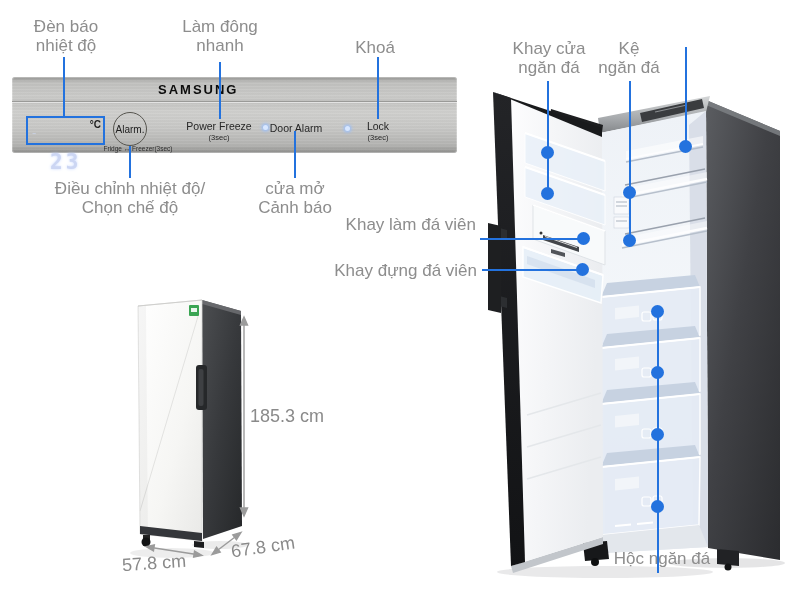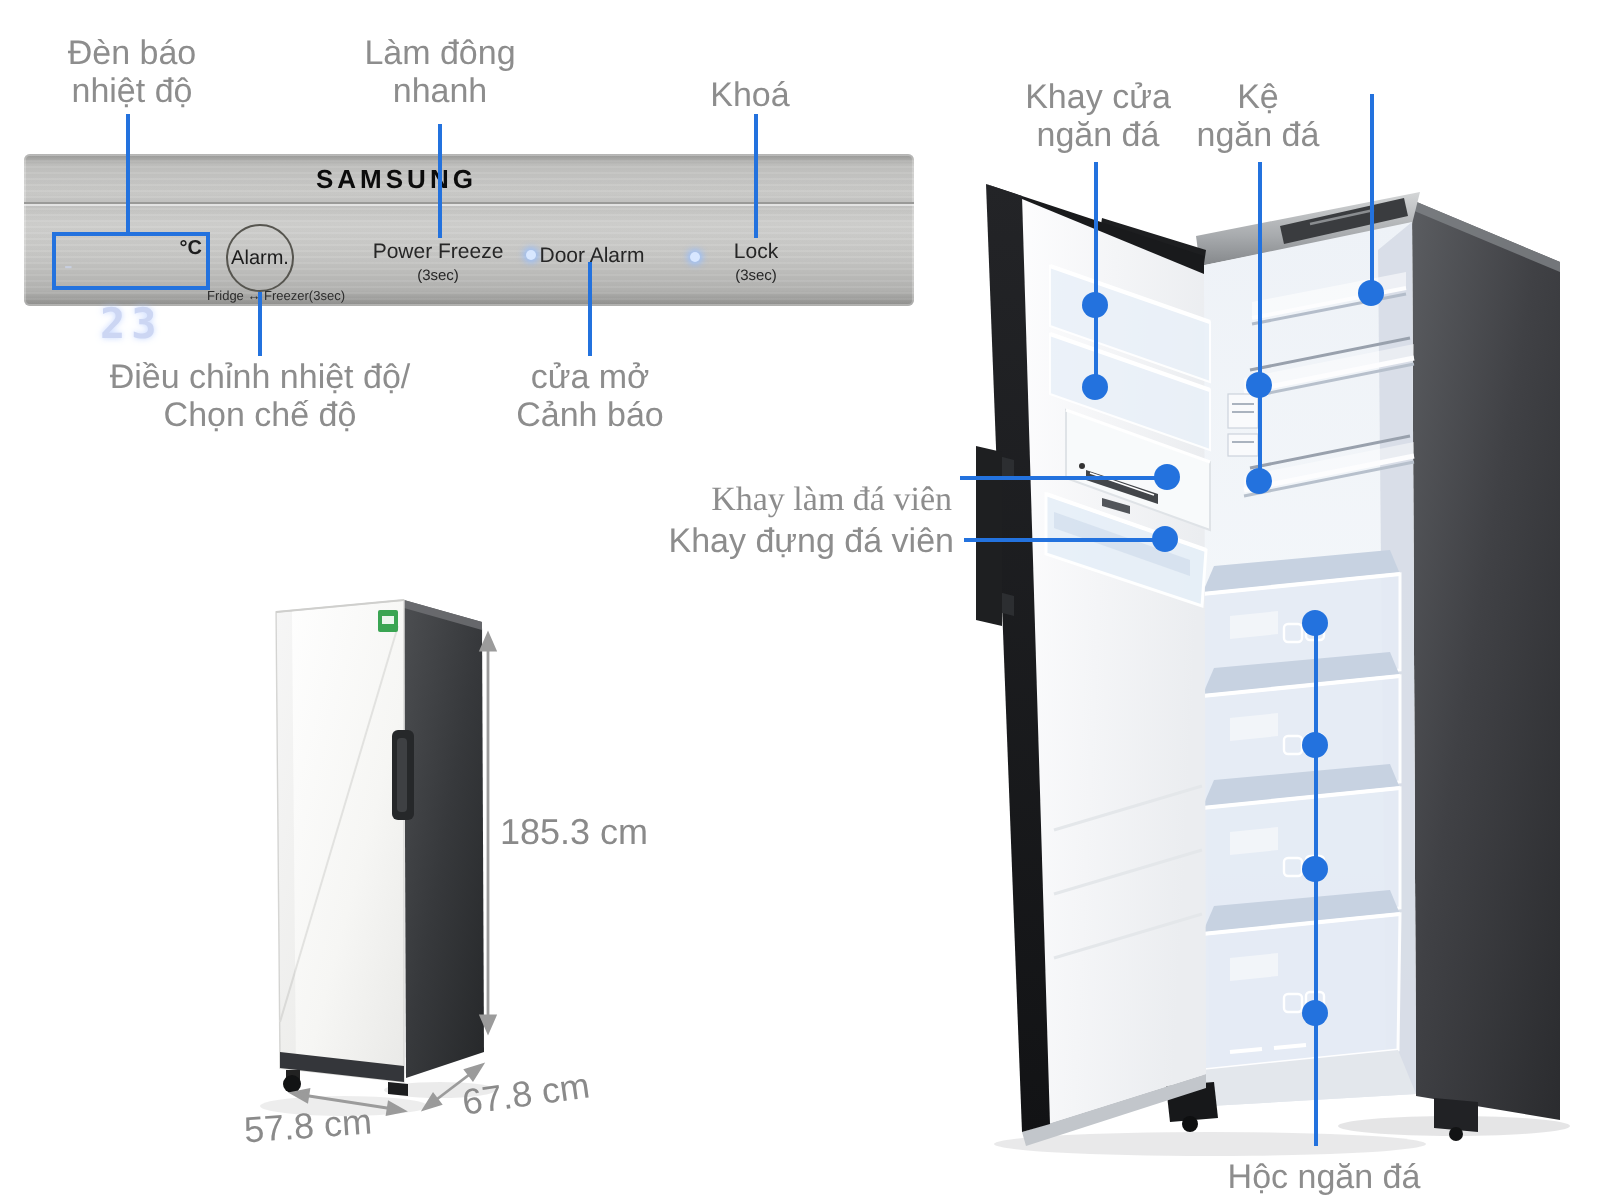--- a/index.html
+++ b/index.html
@@ -321,17 +321,17 @@
     <div>Cảnh báo</div>
   </div>
   <div class="lbl" style="left:503px;top:39px;width:92px;">
     <div>Khay cửa</div>
     <div>ngăn đá</div>
   </div>
   <div class="lbl" style="left:583px;top:39px;width:92px;">
     <div>Kệ</div>
     <div>ngăn đá</div>
   </div>
-  <div class="lbl right" style="left:330px;top:240px;width:146px;font-family:Liberation Serif, serif;">Khay làm đá viên</div>
+  <div class="lbl right" style="left:330px;top:215px;width:146px;">Khay làm đá viên</div>
   <div class="lbl right" style="left:326px;top:261px;width:151px;">Khay đựng đá viên</div>
-  <div class="lbl" style="left:595px;top:549px;width:134px;margin-top:30px;">Hộc ngăn đá</div>
+  <div class="lbl" style="left:595px;top:549px;width:134px;">Hộc ngăn đá</div>
 
 </div>
 
 </body></html>

